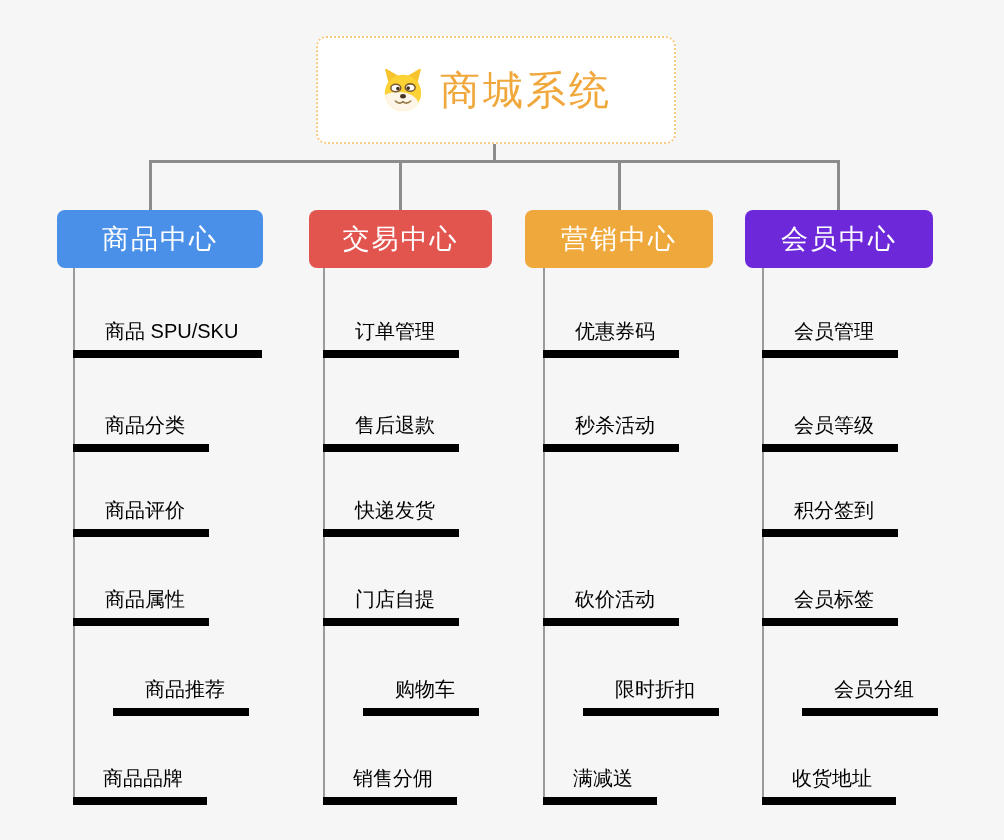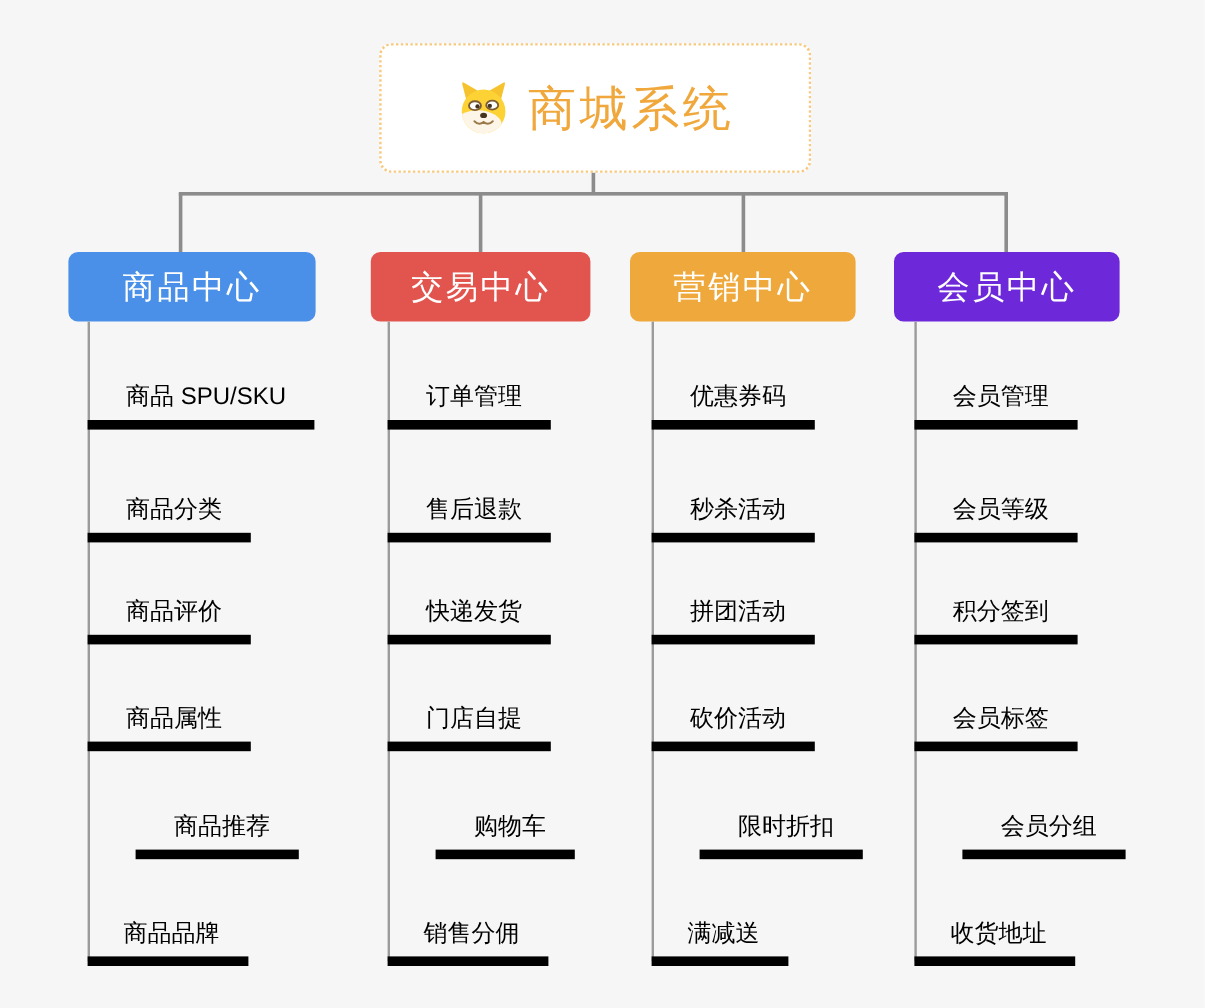--- a/index.html
+++ b/index.html
@@ -99,21 +99,20 @@
 
   <div class="item c1 r0">订单管理</div>
   <div class="item c1 r1">售后退款</div>
   <div class="item c1 r2">快递发货</div>
   <div class="item c1 r3">门店自提</div>
   <div class="item c1 r4">购物车</div>
   <div class="item c1 r5">销售分佣</div>
 
   <div class="item c2 r0">优惠券码</div>
   <div class="item c2 r1">秒杀活动</div>
-  <div class="item c2 r2">拼团活动</div>
   <div class="item c2 r3">砍价活动</div>
   <div class="item c2 r4">限时折扣</div>
   <div class="item c2 r5">满减送</div>
 
   <div class="item c3 r0">会员管理</div>
   <div class="item c3 r1">会员等级</div>
   <div class="item c3 r2">积分签到</div>
   <div class="item c3 r3">会员标签</div>
   <div class="item c3 r4">会员分组</div>
   <div class="item c3 r5">收货地址</div>

